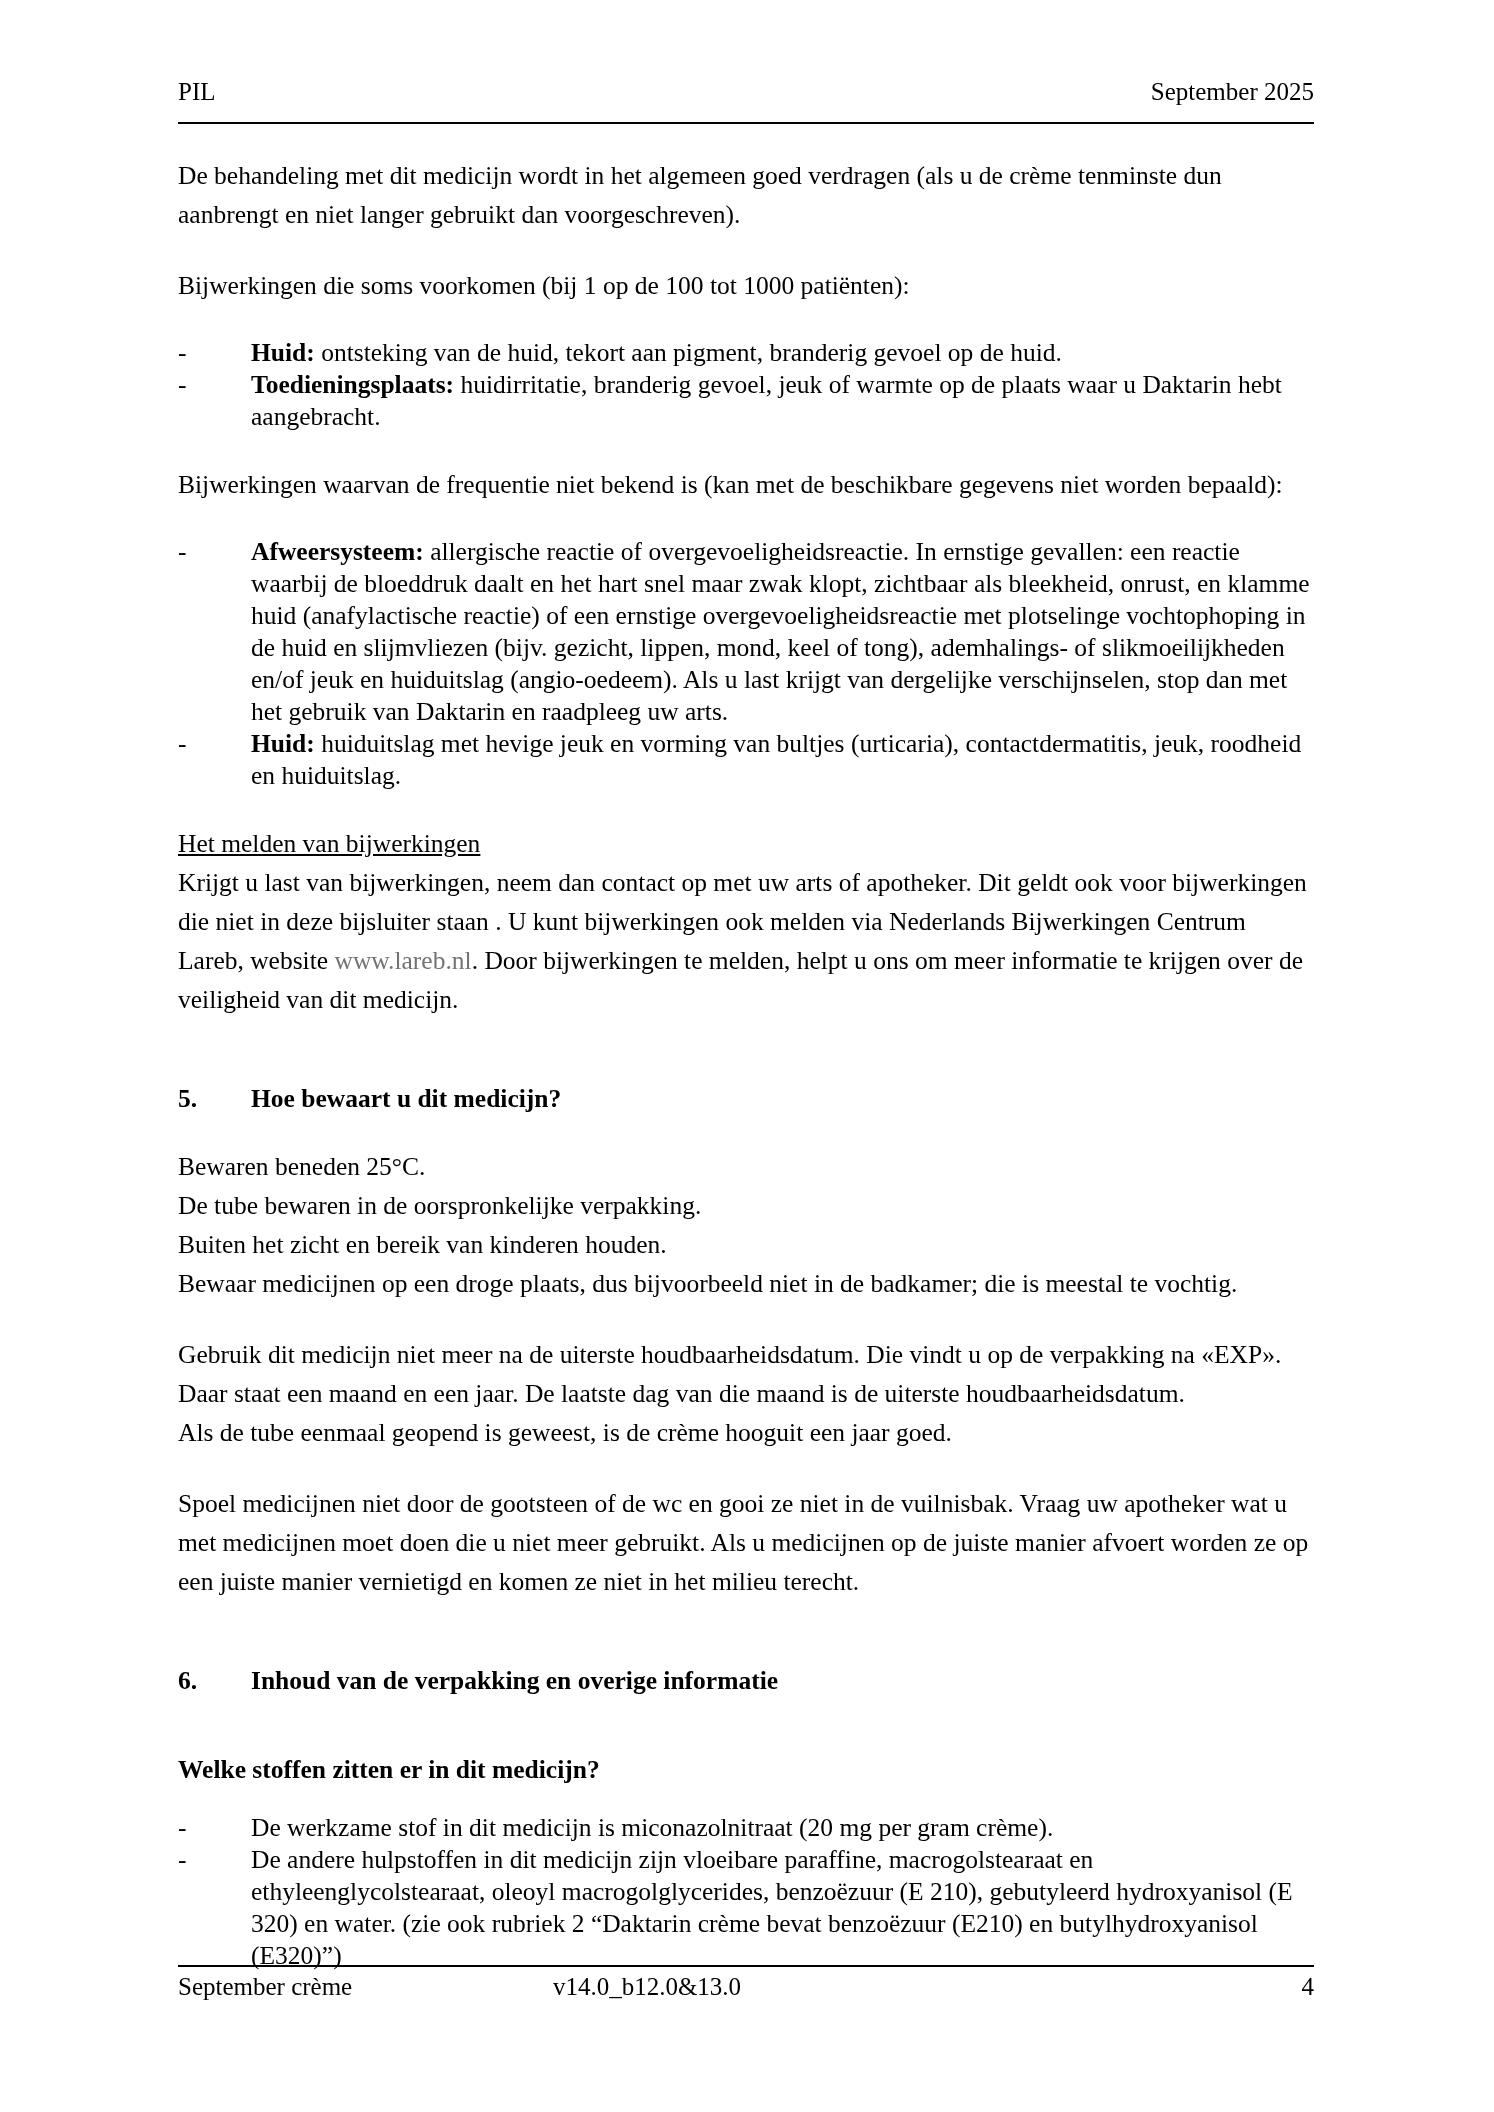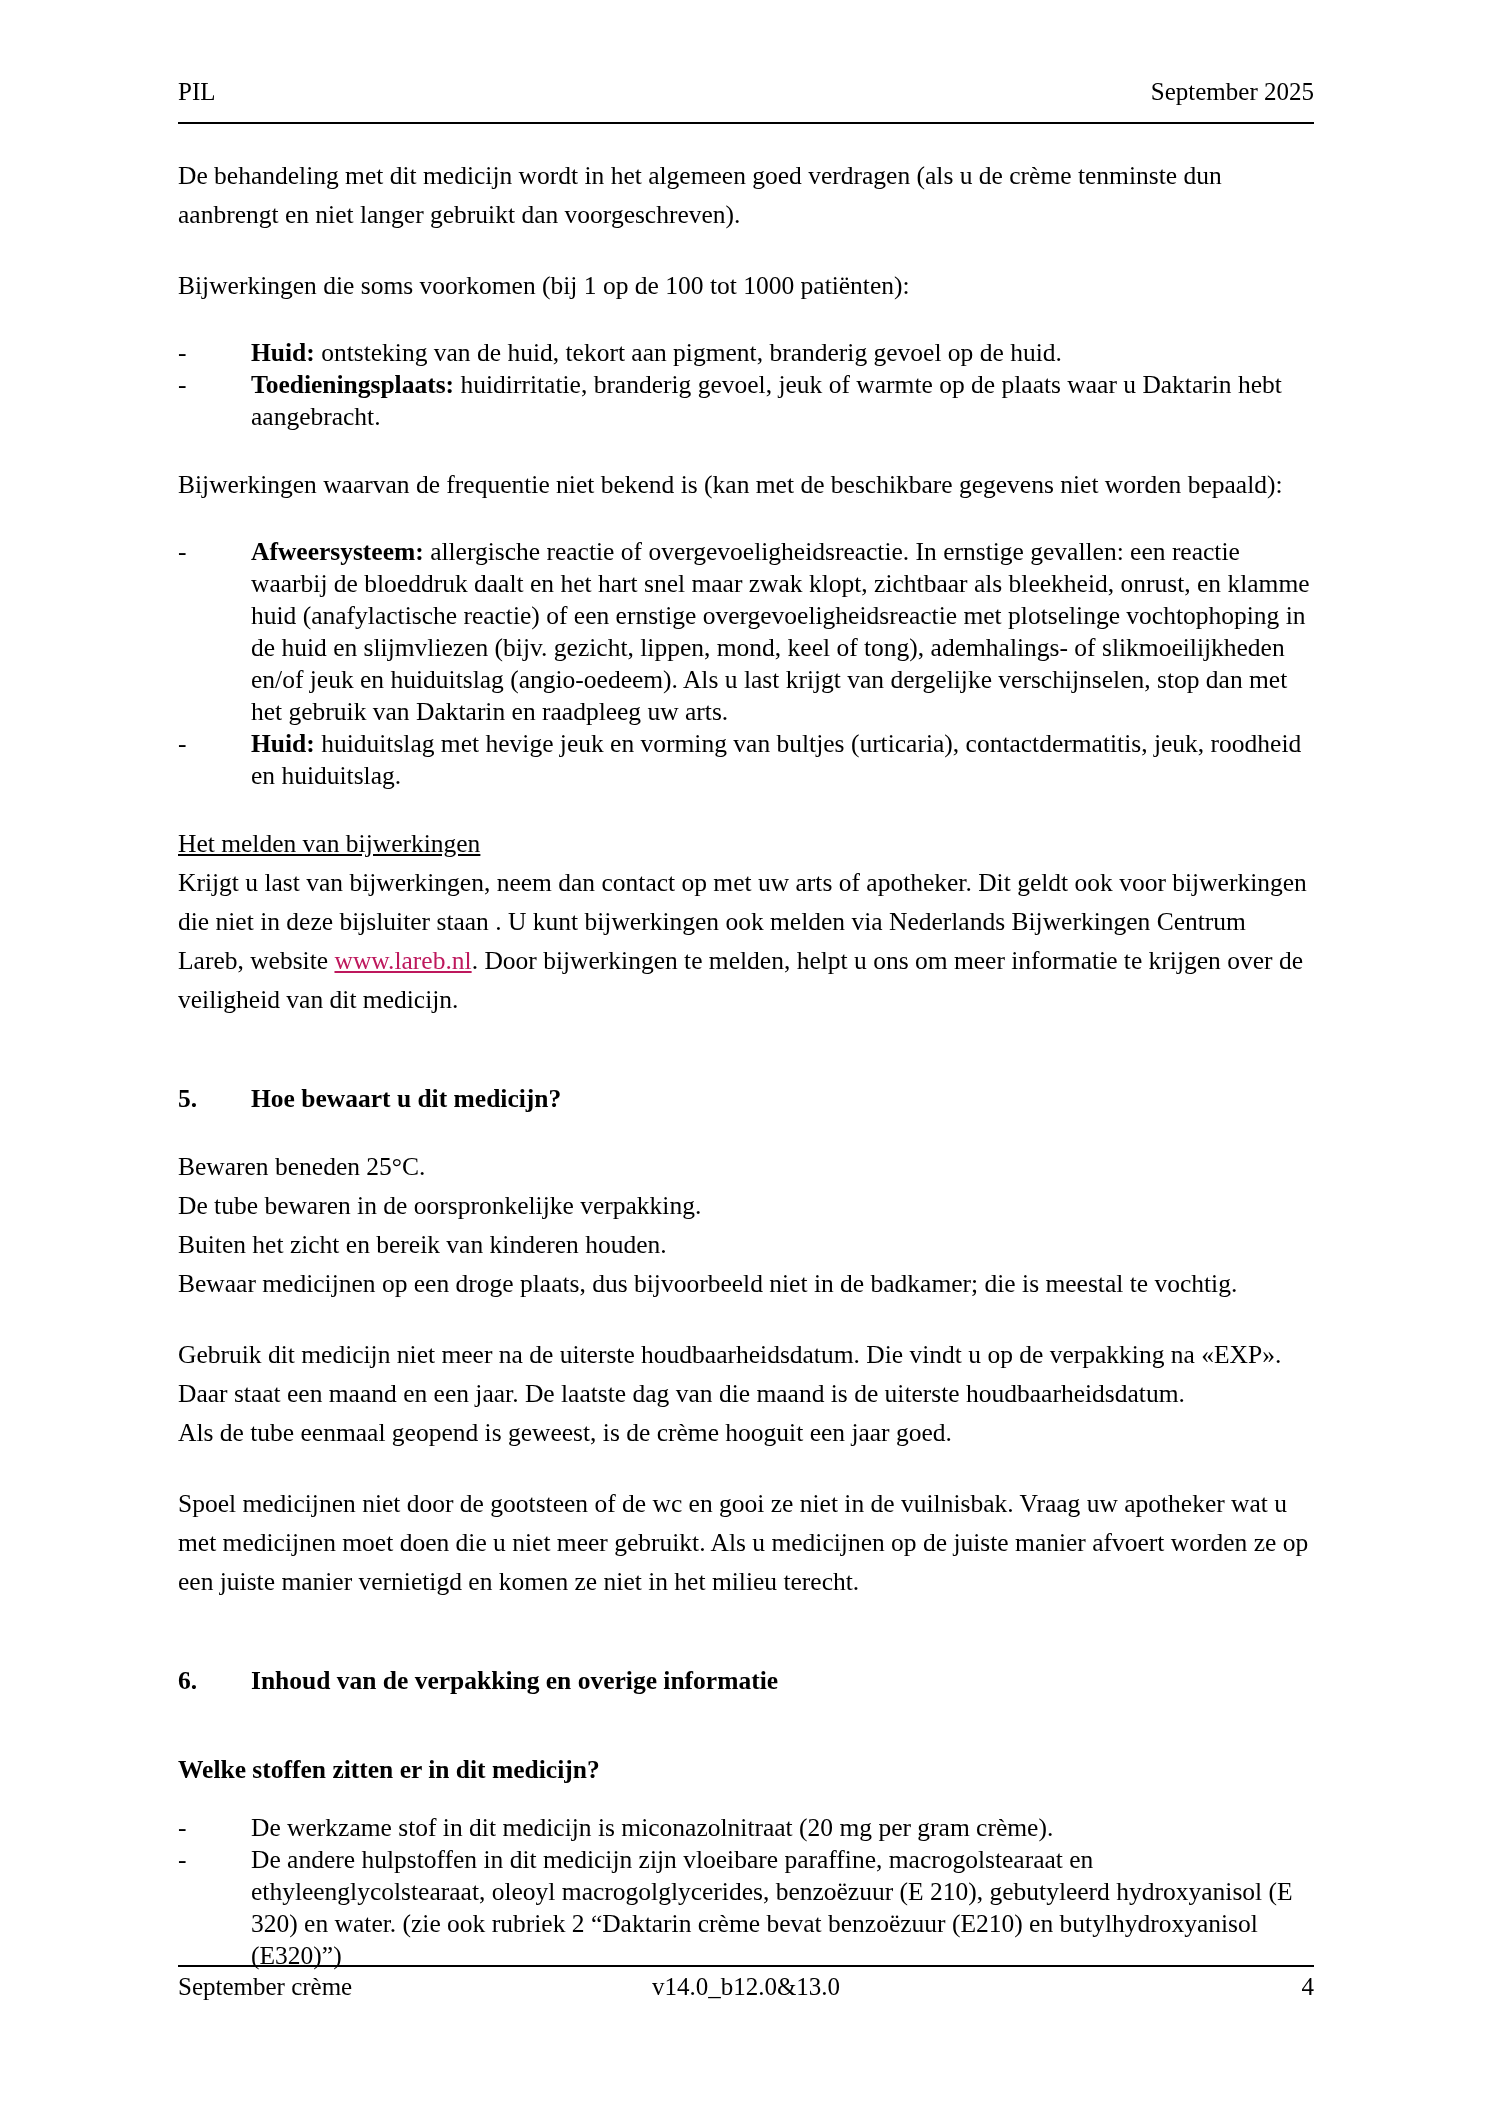--- a/index.html
+++ b/index.html
@@ -58,22 +58,21 @@
   .bullet .marker {
     width: 73px;
     flex: 0 0 73px;
   }
   .bullet .btext {
     flex: 1 1 auto;
   }
   b, .bold { font-weight: bold; }
   .underline { text-decoration: underline; }
   .link {
-    color: #be185d;
-    text-decoration: underline;
+    color: #737373;
   }
   
   .section-heading {
     display: flex;
     font-size: 25.5px;
     line-height: 32px;
     font-weight: bold;
   }
   .section-heading .num {
     width: 73px;
@@ -92,21 +91,21 @@
     top: 1965px;
     width: 1136px;
     border-top: 2px solid #000;
     padding-top: 6px;
     font-size: 25px;
     line-height: 1.15;
     display: flex;
     align-items: baseline;
   }
   .page-footer .f-left   { flex: 0 0 33%; text-align: left; }
-  .page-footer .f-center { flex: 0 0 34%; text-align: center; }
+  .page-footer .f-center { flex: 0 0 34%; text-align: left; }
   .page-footer .f-right  { flex: 0 0 33%; text-align: right; }
 </style>
 </head>
 <body>
 
 <div class="page">
 
   <div class="content">
 
     <div class="page-header">

